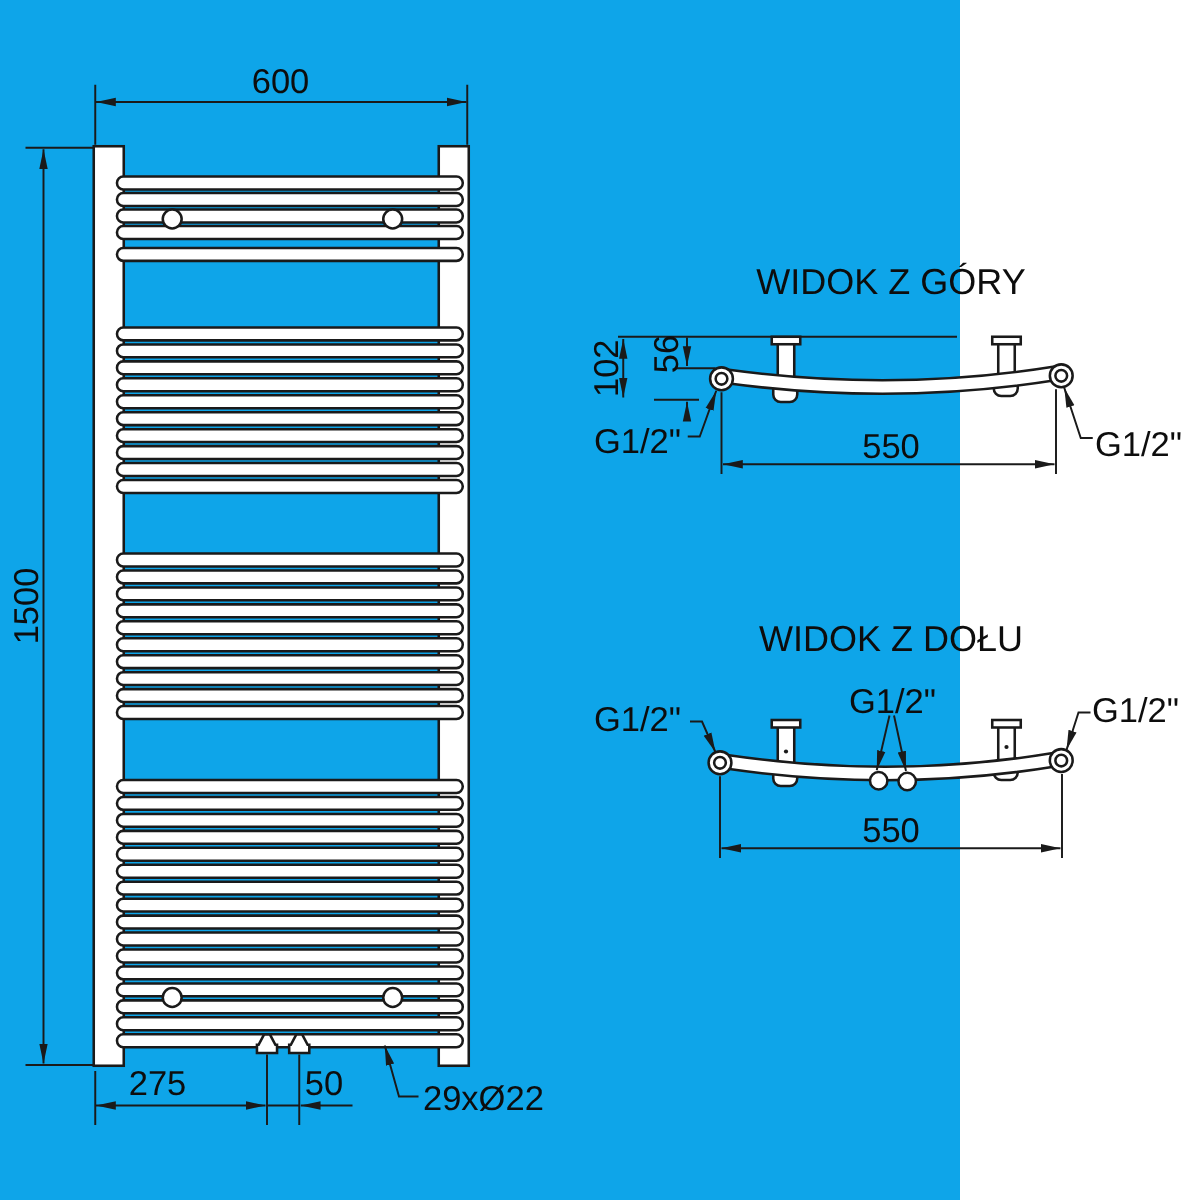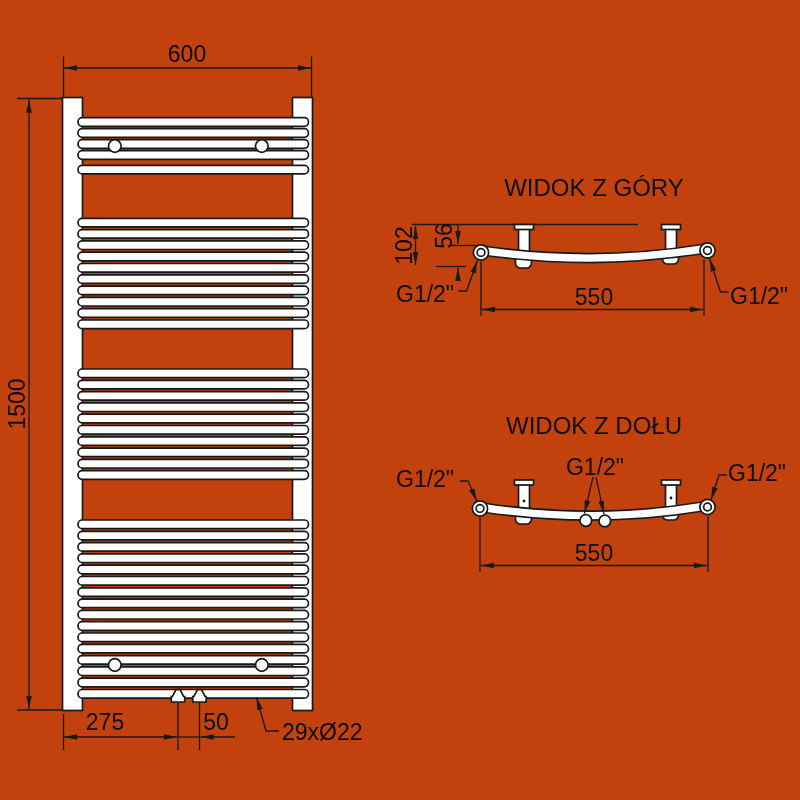--- a/index.html
+++ b/index.html
@@ -1,16 +1,16 @@
 <!DOCTYPE html>
 <html><head>
 <meta charset="utf-8">
 <style>
   html,body{margin:0;padding:0;background:#ffffff;}
-  .stage{width:800px;height:800px;position:relative;background:#c2410c;text-align:center;}
+  .stage{width:640px;height:800px;position:relative;background:#0ea5e9;text-align:center;}
   svg{display:block;}
   .shape{fill:#ffffff;stroke:#1a1a1a;stroke-width:1.7;}
   .dim{fill:none;stroke:#1a1a1a;stroke-width:1.3;}
   .t{font-family:"Liberation Sans","DejaVu Sans",sans-serif;font-size:23px;fill:#0d0d0d;}
   .title{font-family:"Liberation Sans","DejaVu Sans",sans-serif;font-size:24px;fill:#0d0d0d;}
   .dot{fill:#1a1a1a;stroke:none;}
 </style>
 </head>
 <body>
 

